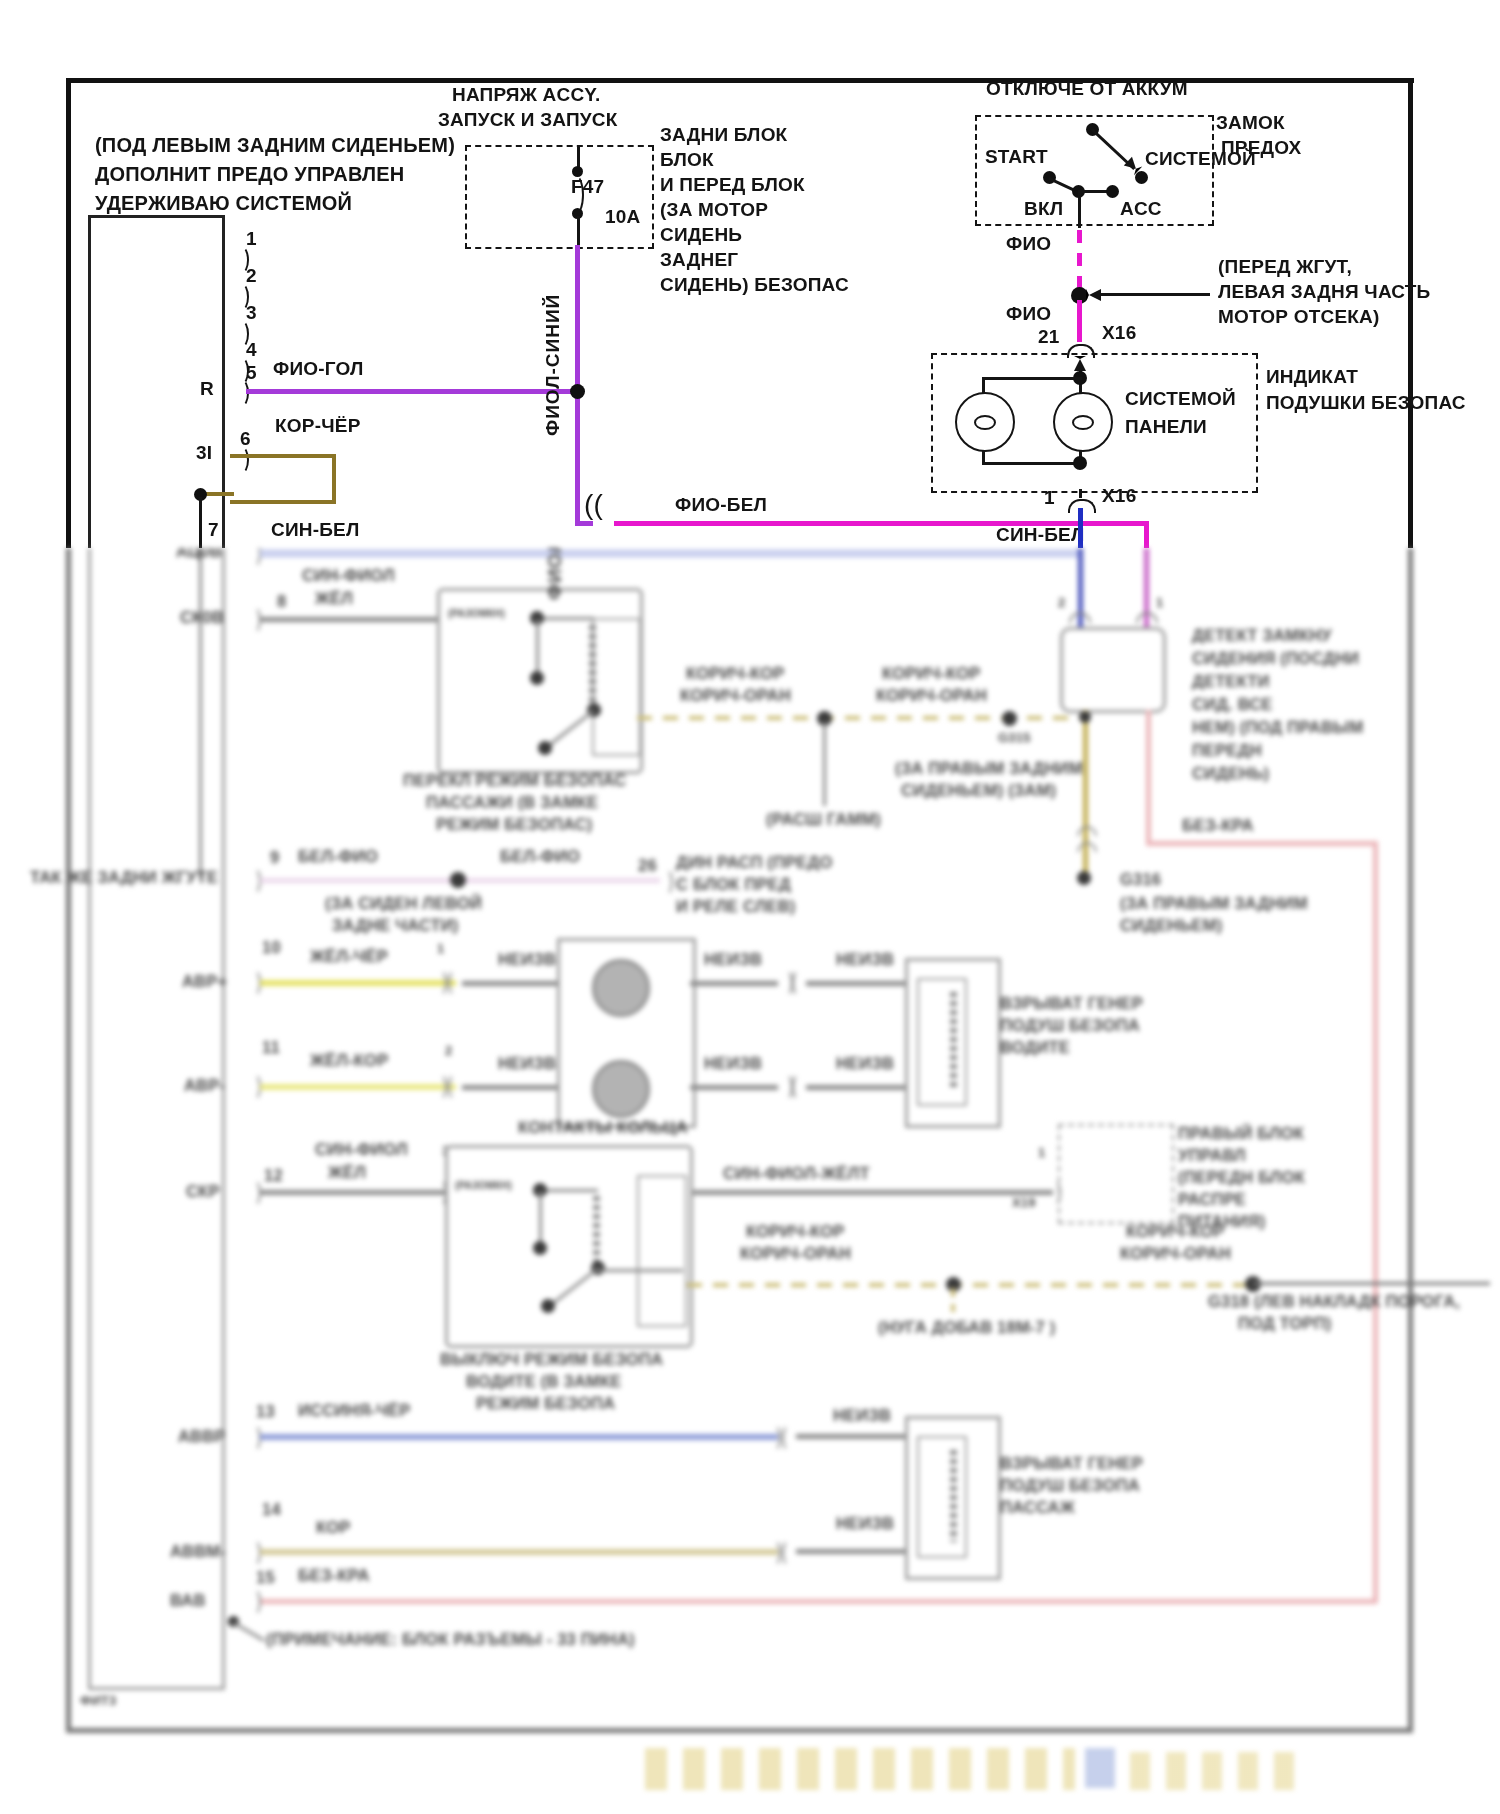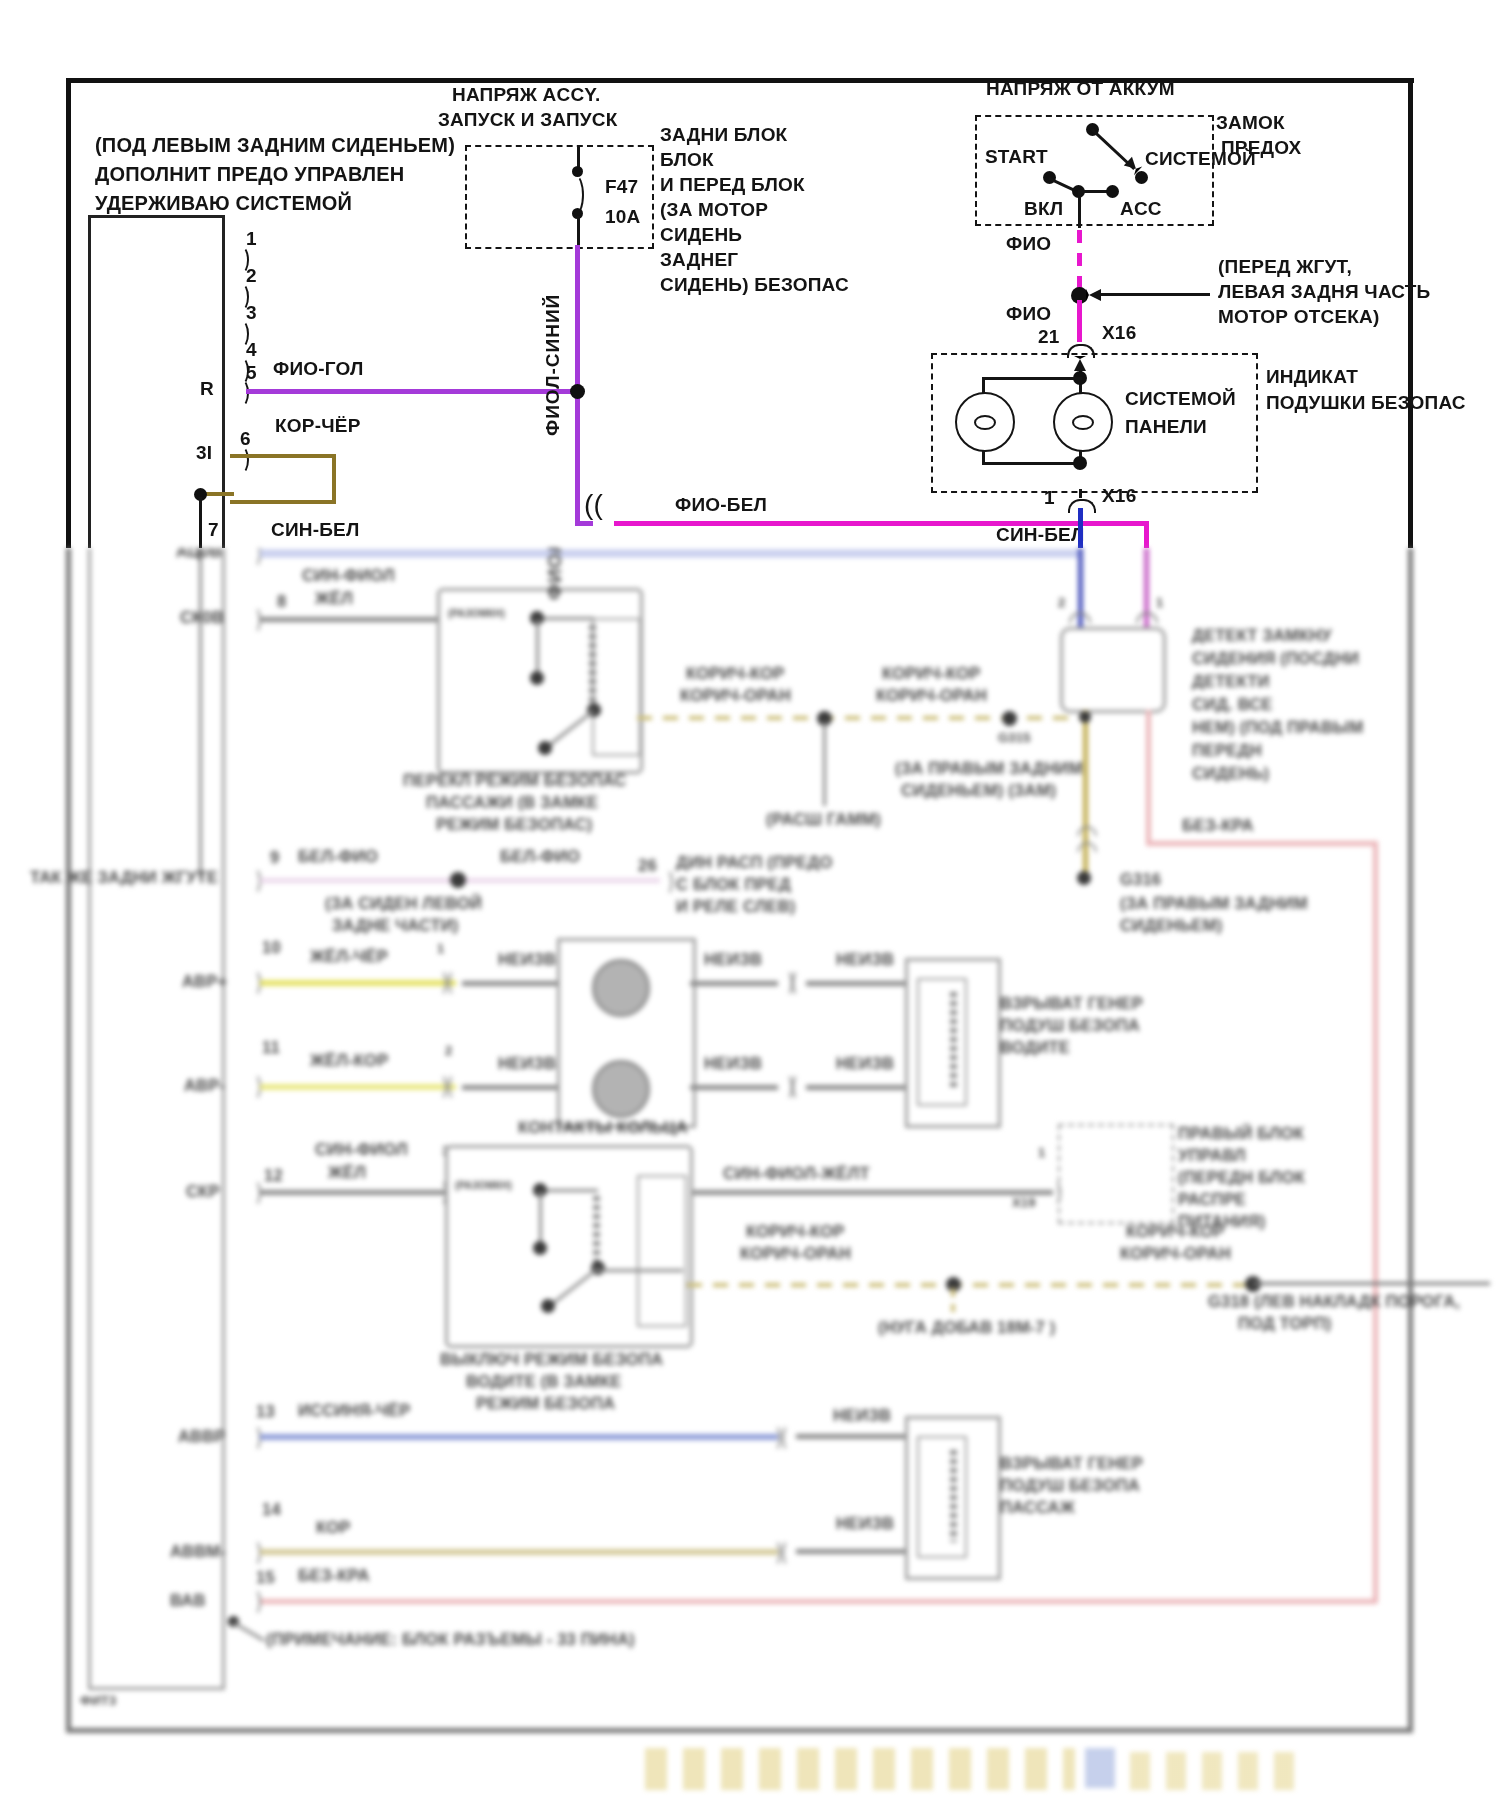--- a/index.html
+++ b/index.html
@@ -78,41 +78,41 @@
     <div class="t" style="left:996px;top:524px">СИН-БЕЛ</div>
 
     <div class="t" style="left:452px;top:84px">НАПРЯЖ ACCY.</div>
     <div class="t" style="left:438px;top:109px">ЗАПУСК И ЗАПУСК</div>
     <div class="dbx" style="left:465px;top:145px;width:185px;height:100px"></div>
     <div class="vl" style="left:577px;top:145px;height:24px"></div>
     <div class="dot" style="left:572px;top:166px;width:11px;height:11px"></div>
     <div class="abs" style="left:566px;top:174px;width:14px;height:38px;border:2.8px solid transparent;border-right-color:#141414;border-radius:50%"></div>
     <div class="dot" style="left:572px;top:208px;width:11px;height:11px"></div>
     <div class="vl" style="left:577px;top:216px;height:29px"></div>
-    <div class="t" style="left:605px;top:176px">F47</div>
+    <div class="t" style="left:571px;top:176px">F47</div>
     <div class="t" style="left:605px;top:206px">10A</div>
     <div class="t" style="left:660px;top:124px">ЗАДНИ БЛОК</div>
     <div class="t" style="left:660px;top:149px">БЛОК</div>
     <div class="t" style="left:660px;top:174px">И ПЕРЕД БЛОК</div>
     <div class="t" style="left:660px;top:199px">(ЗА МОТОР</div>
     <div class="t" style="left:660px;top:224px">СИДЕНЬ</div>
     <div class="t" style="left:660px;top:249px">ЗАДНЕГ</div>
     <div class="t" style="left:660px;top:274px">СИДЕНЬ) БЕЗОПАС</div>
 
     <div class="abs" style="left:575px;top:245px;width:4.5px;height:280px;background:#a43ad9"></div>
     <div class="vt" style="left:542px;top:286px;height:150px">ФИОЛ-СИНИЙ</div>
     <div class="dot" style="left:570px;top:384px;width:15px;height:15px"></div>
 
     <div class="abs" style="left:575px;top:521px;width:18px;height:4.5px;background:#a43ad9"></div>
     <div class="t" style="left:584px;top:489px;font-size:28px;font-weight:400">((</div>
     <div class="t" style="left:675px;top:494px">ФИО-БЕЛ</div>
     <div class="abs" style="left:614px;top:521px;width:534px;height:4.5px;background:#e717cd"></div>
     <div class="abs" style="left:1144px;top:521px;width:4.5px;height:27px;background:#e717cd"></div>
 
-    <div class="t" style="left:986px;top:78px">НАПРЯЖ ОТ АККУМ</div>
+    <div class="t" style="left:986px;top:78px">ОТКЛЮЧЕ ОТ АККУМ</div>
     <div class="dbx" style="left:975px;top:115px;width:235px;height:107px"></div>
     <div class="t" style="left:1216px;top:112px">ЗАМОК</div>
     <div class="t" style="left:1221px;top:137px">ПРЕДОХ</div>
     <div class="t" style="left:985px;top:146px">START</div>
     <div class="t" style="left:1145px;top:148px">СИСТЕМОЙ</div>
     <div class="t" style="left:1024px;top:198px">ВКЛ</div>
     <div class="t" style="left:1120px;top:198px">ACC</div>
     <div class="dot" style="left:1086px;top:123px;width:13px;height:13px"></div>
     <div class="abs" style="left:1092px;top:128px;width:58px;height:2.6px;background:#141414;transform-origin:0 50%;transform:rotate(43deg)"></div>
     <div class="tri" style="left:1126px;top:160px;border-left:11px solid #141414;border-top:6px solid transparent;border-bottom:6px solid transparent;transform:rotate(43deg)"></div>

